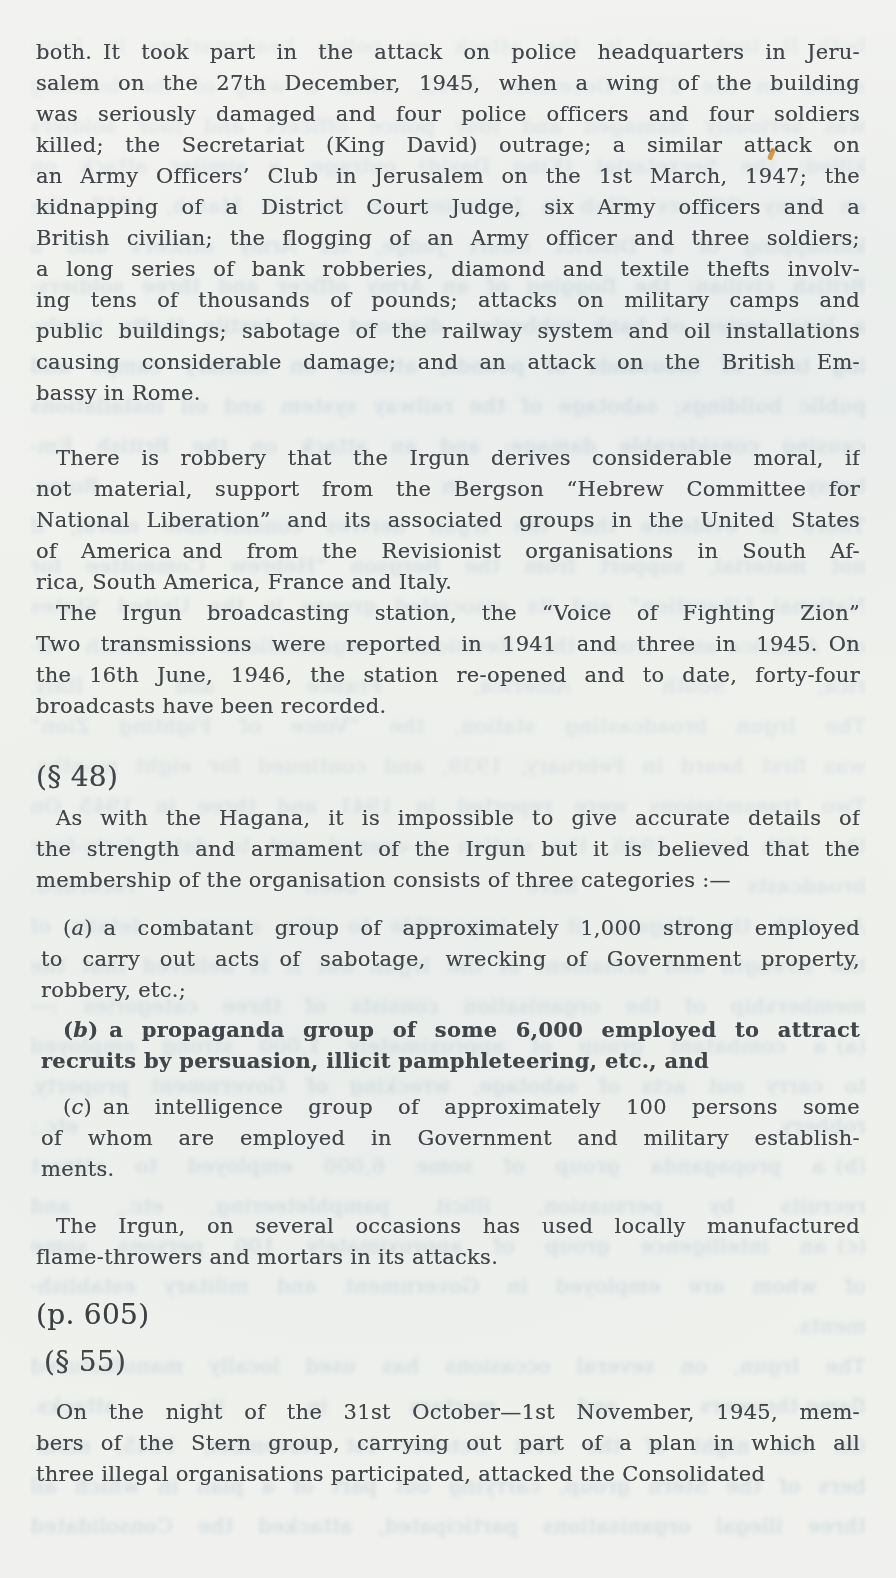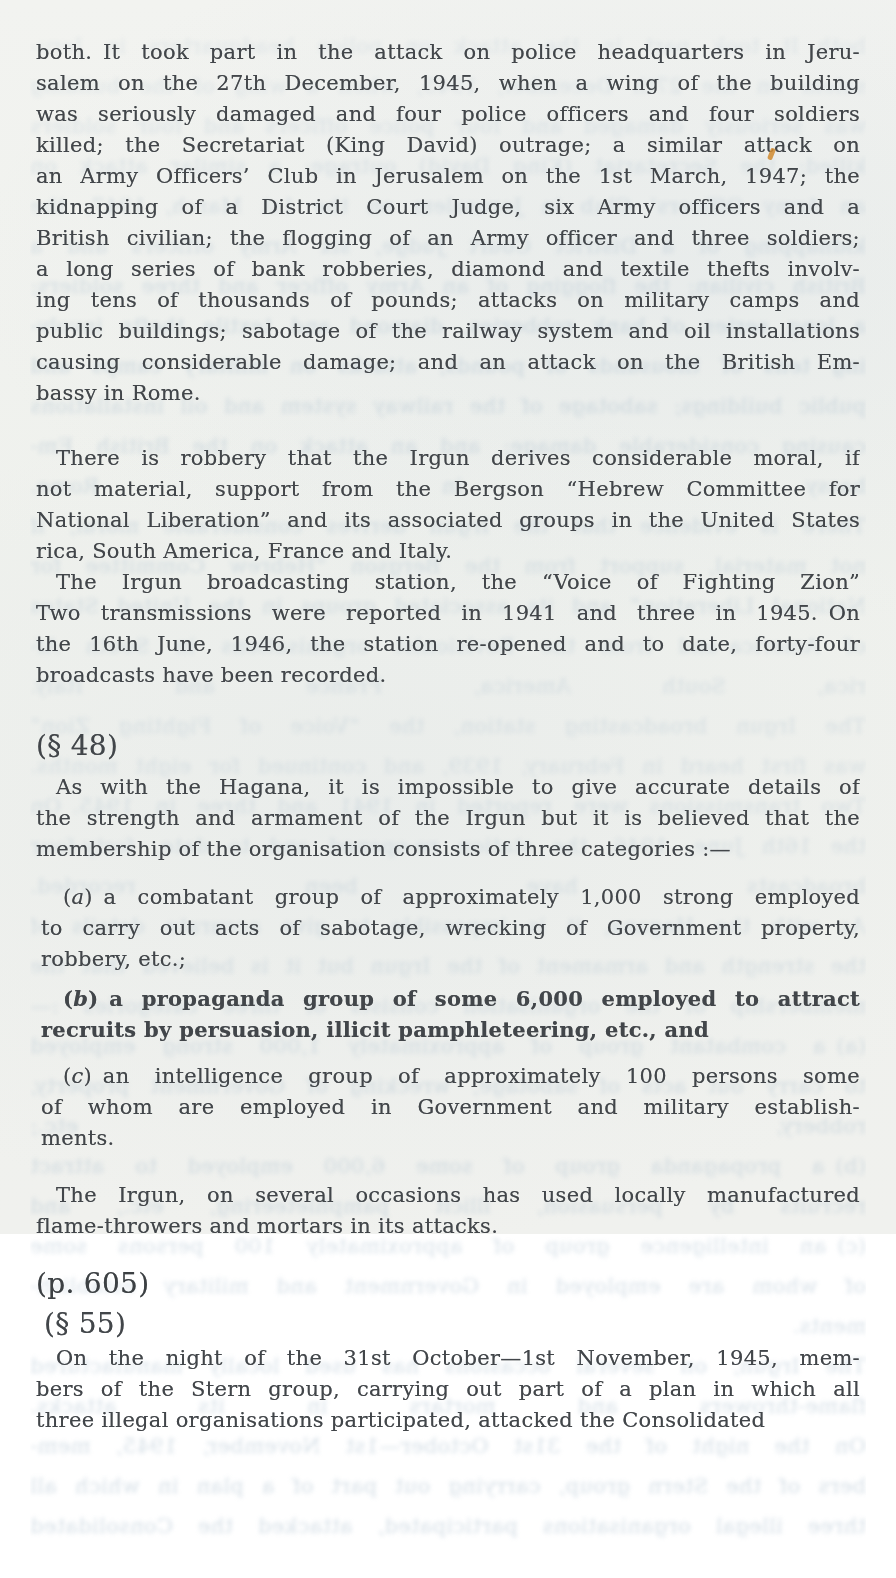--- a/index.html
+++ b/index.html
@@ -1,21 +1,21 @@
 <!DOCTYPE html>
 <html><head>
 <meta charset="utf-8">
 <style>
   html,body{margin:0;padding:0;}
   body{
     width:896px;height:1578px;overflow:hidden;
     font-family:"DejaVu Serif","Liberation Serif",serif;
   }
   .page{
-    position:relative;width:896px;height:1234px;
+    position:relative;width:896px;height:1578px;
     background:
       radial-gradient(1000px 520px at 75% 22%, rgba(199,211,221,.20), transparent 70%),
       radial-gradient(900px 620px at 42% 66%, rgba(203,214,222,.16), transparent 70%),
       linear-gradient(180deg,#f2f3f0 0%,#eff1ed 45%,#f0f1ee 100%);
     color:#42464a;
   }
   
   .ghost{
     position:absolute;left:30px;top:26px;width:836px;height:1530px;
     transform:scaleX(-1);
@@ -51,22 +51,22 @@
   
   .b1{margin-top:34px;}
   .b2{}
   .b3{margin-top:39px;}
   .b4{margin-top:11px;}
   .b5{margin-top:17px;}
   .b6{margin-top:8px;font-weight:bold;}
   .b7{margin-top:16px;}
   .b8{margin-top:26px;}
   .b9{margin-top:26px;}
-  .b10{margin-top:9px;padding-left:8px;}
-  .b11{margin-top:4px;}
+  .b10{margin-top:16px;padding-left:8px;}
+  .b11{margin-top:20px;}
   .page-number{
     position:absolute;left:0;right:0;top:1626px;
     text-align:center;font-size:21px;letter-spacing:.5px;color:#4a4e52;
     text-shadow:0 0 .4px rgba(58,62,66,.5);
   }
   .speck{
     position:absolute;left:769px;top:148px;width:5px;height:12px;
     background:#d08a2f;border-radius:2px;transform:rotate(22deg);opacity:.85;
   }
   i{font-style:italic;}
@@ -127,20 +127,21 @@
         <div class="line">a long series of bank robberies, diamond and textile thefts involv-</div>
         <div class="line">ing tens of thousands of pounds; attacks on military camps and</div>
         <div class="line">public buildings; sabotage of the railway system and oil installations</div>
         <div class="line">causing considerable damage; and an attack on the British Em-</div>
         <div class="line last">bassy in Rome.</div>
       </div>
       <div class="block b1 para">
         <div class="line first">There is robbery that the Irgun derives considerable moral, if</div>
         <div class="line">not material, support from the Bergson “Hebrew Committee for</div>
         <div class="line">National Liberation” and its associated groups in the United States</div>
+        <div class="line">of America and from the Revisionist organisations in South Af-</div>
         <div class="line last">rica, South America, France and Italy.</div>
       </div>
       <div class="block b2 para">
         <div class="line first">The Irgun broadcasting station, the “Voice of Fighting Zion”</div>
         <div class="line">Two transmissions were reported in 1941 and three in 1945. On</div>
         <div class="line">the 16th June, 1946, the station re-opened and to date, forty-four</div>
         <div class="line last">broadcasts have been recorded.</div>
       </div>
       <div class="block b3 section-marker">(§ 48)</div>
       <div class="block b4 para">

